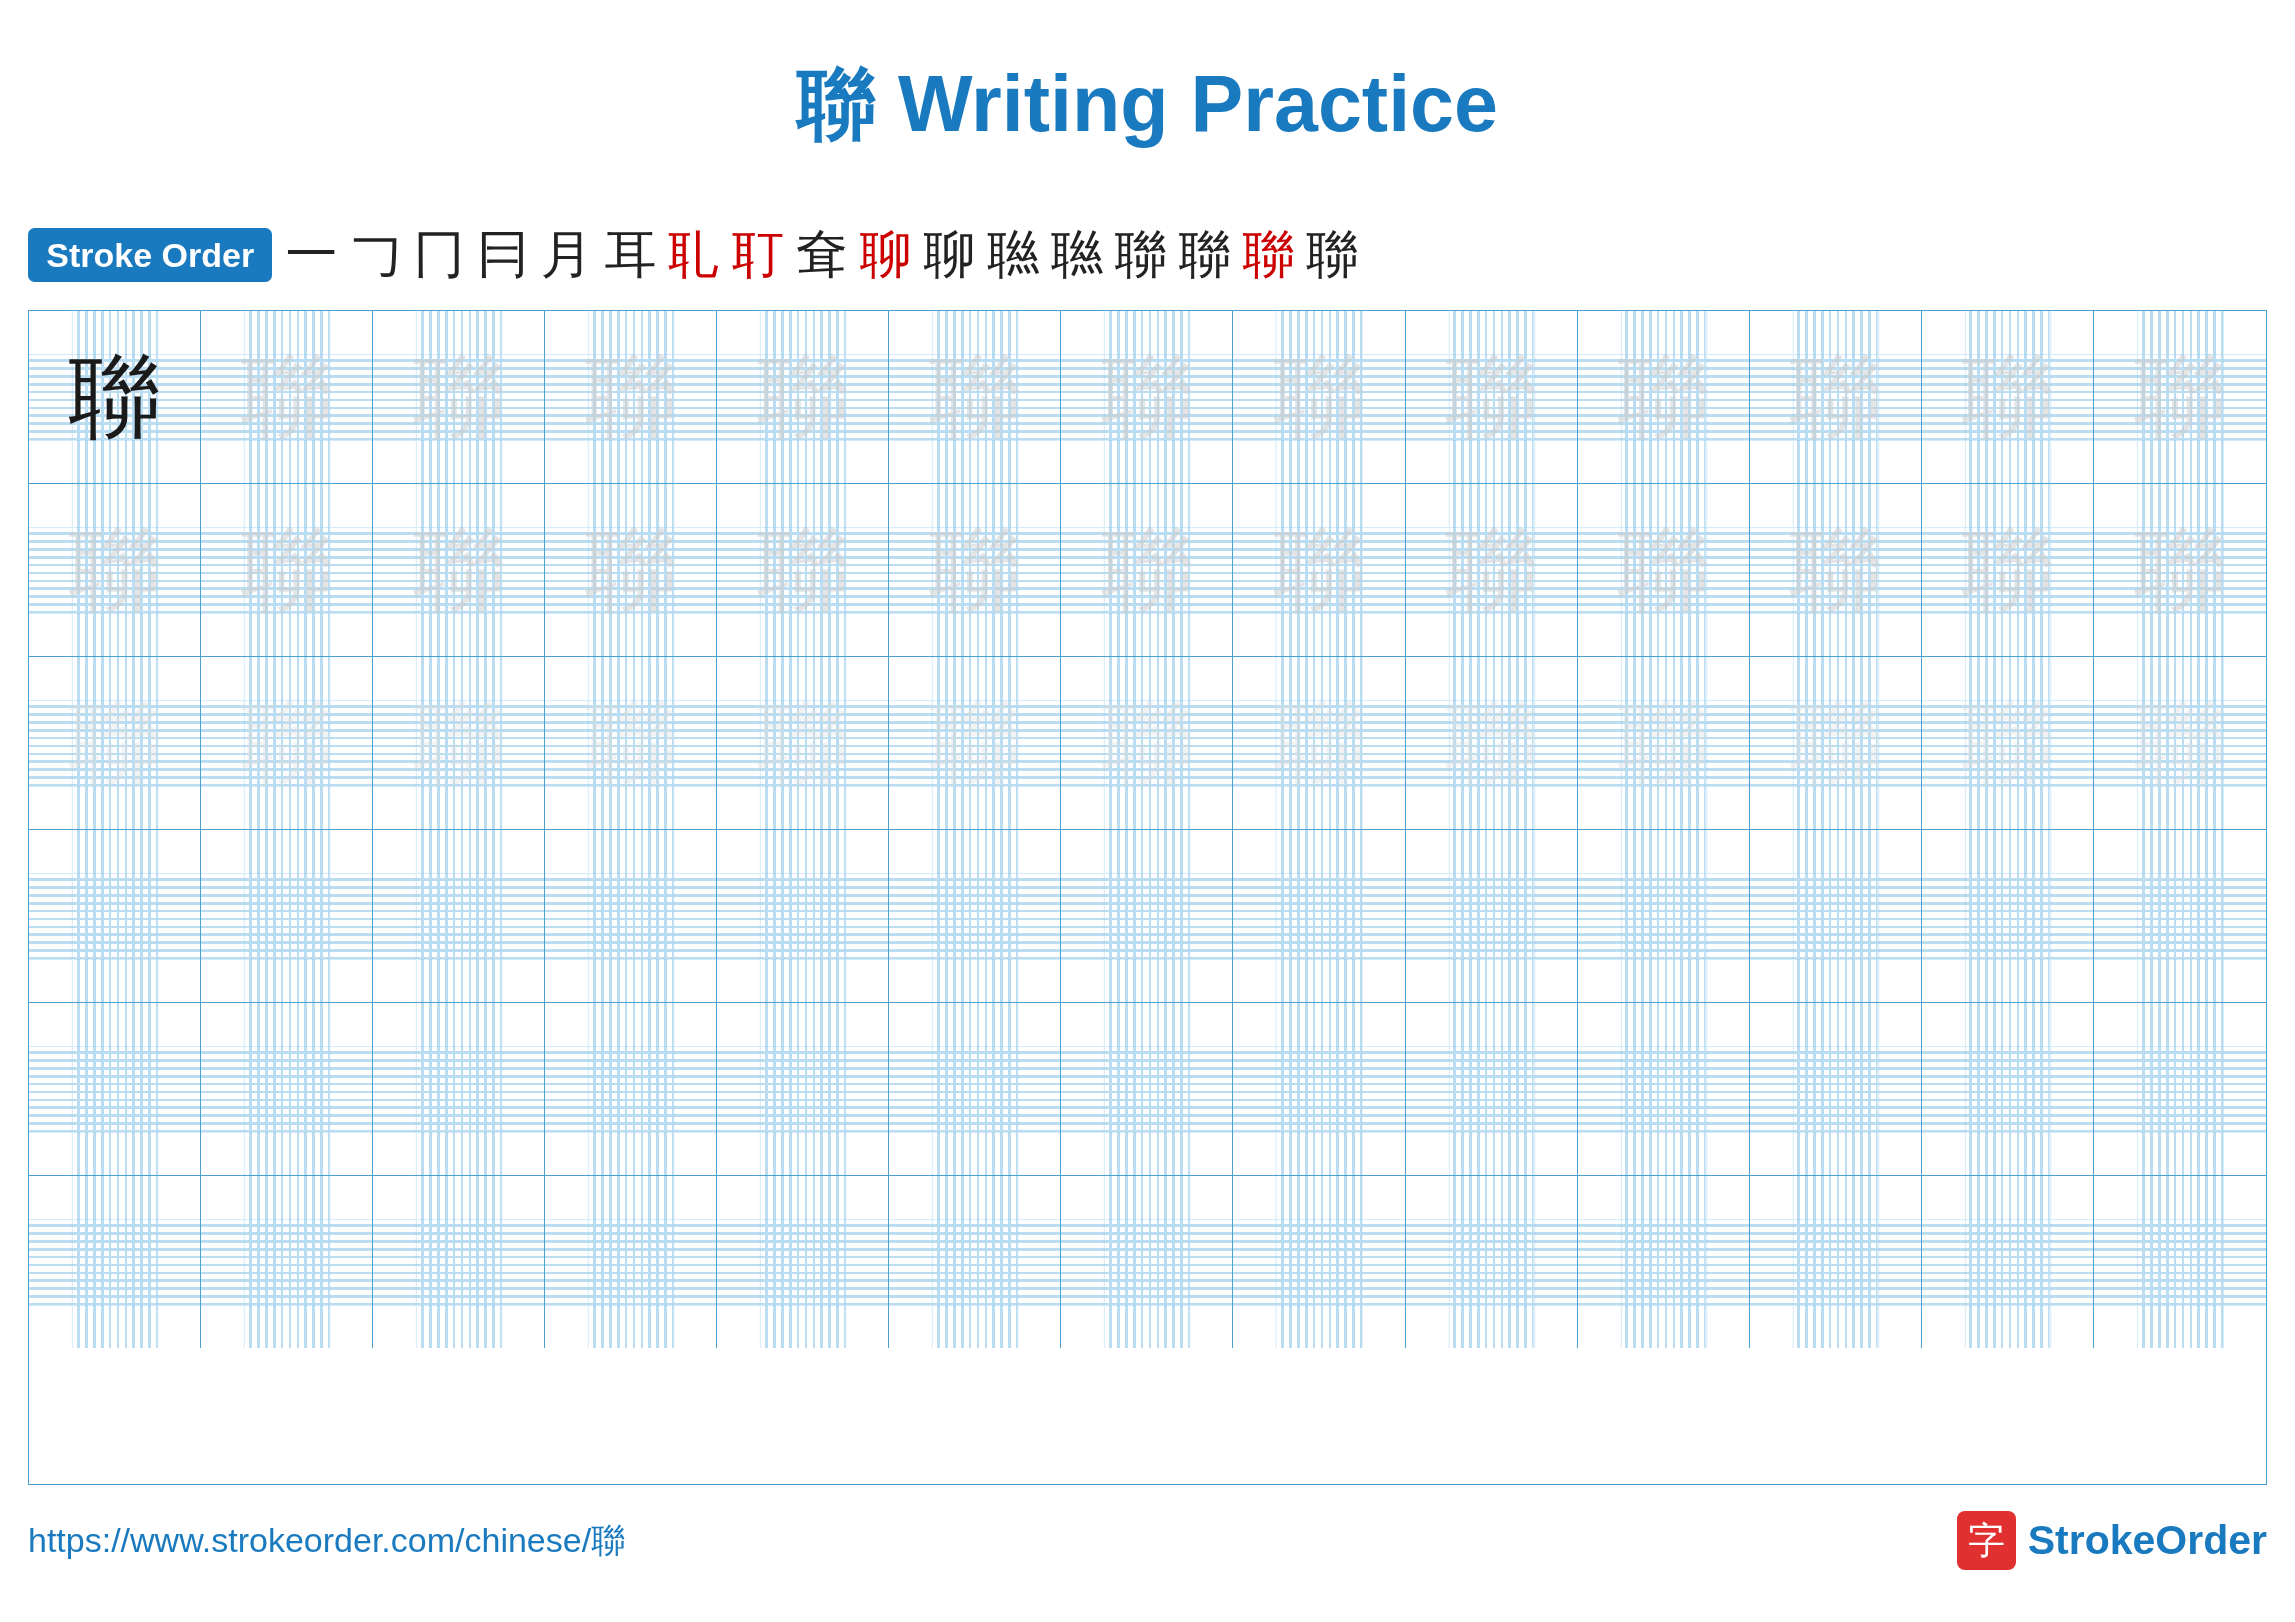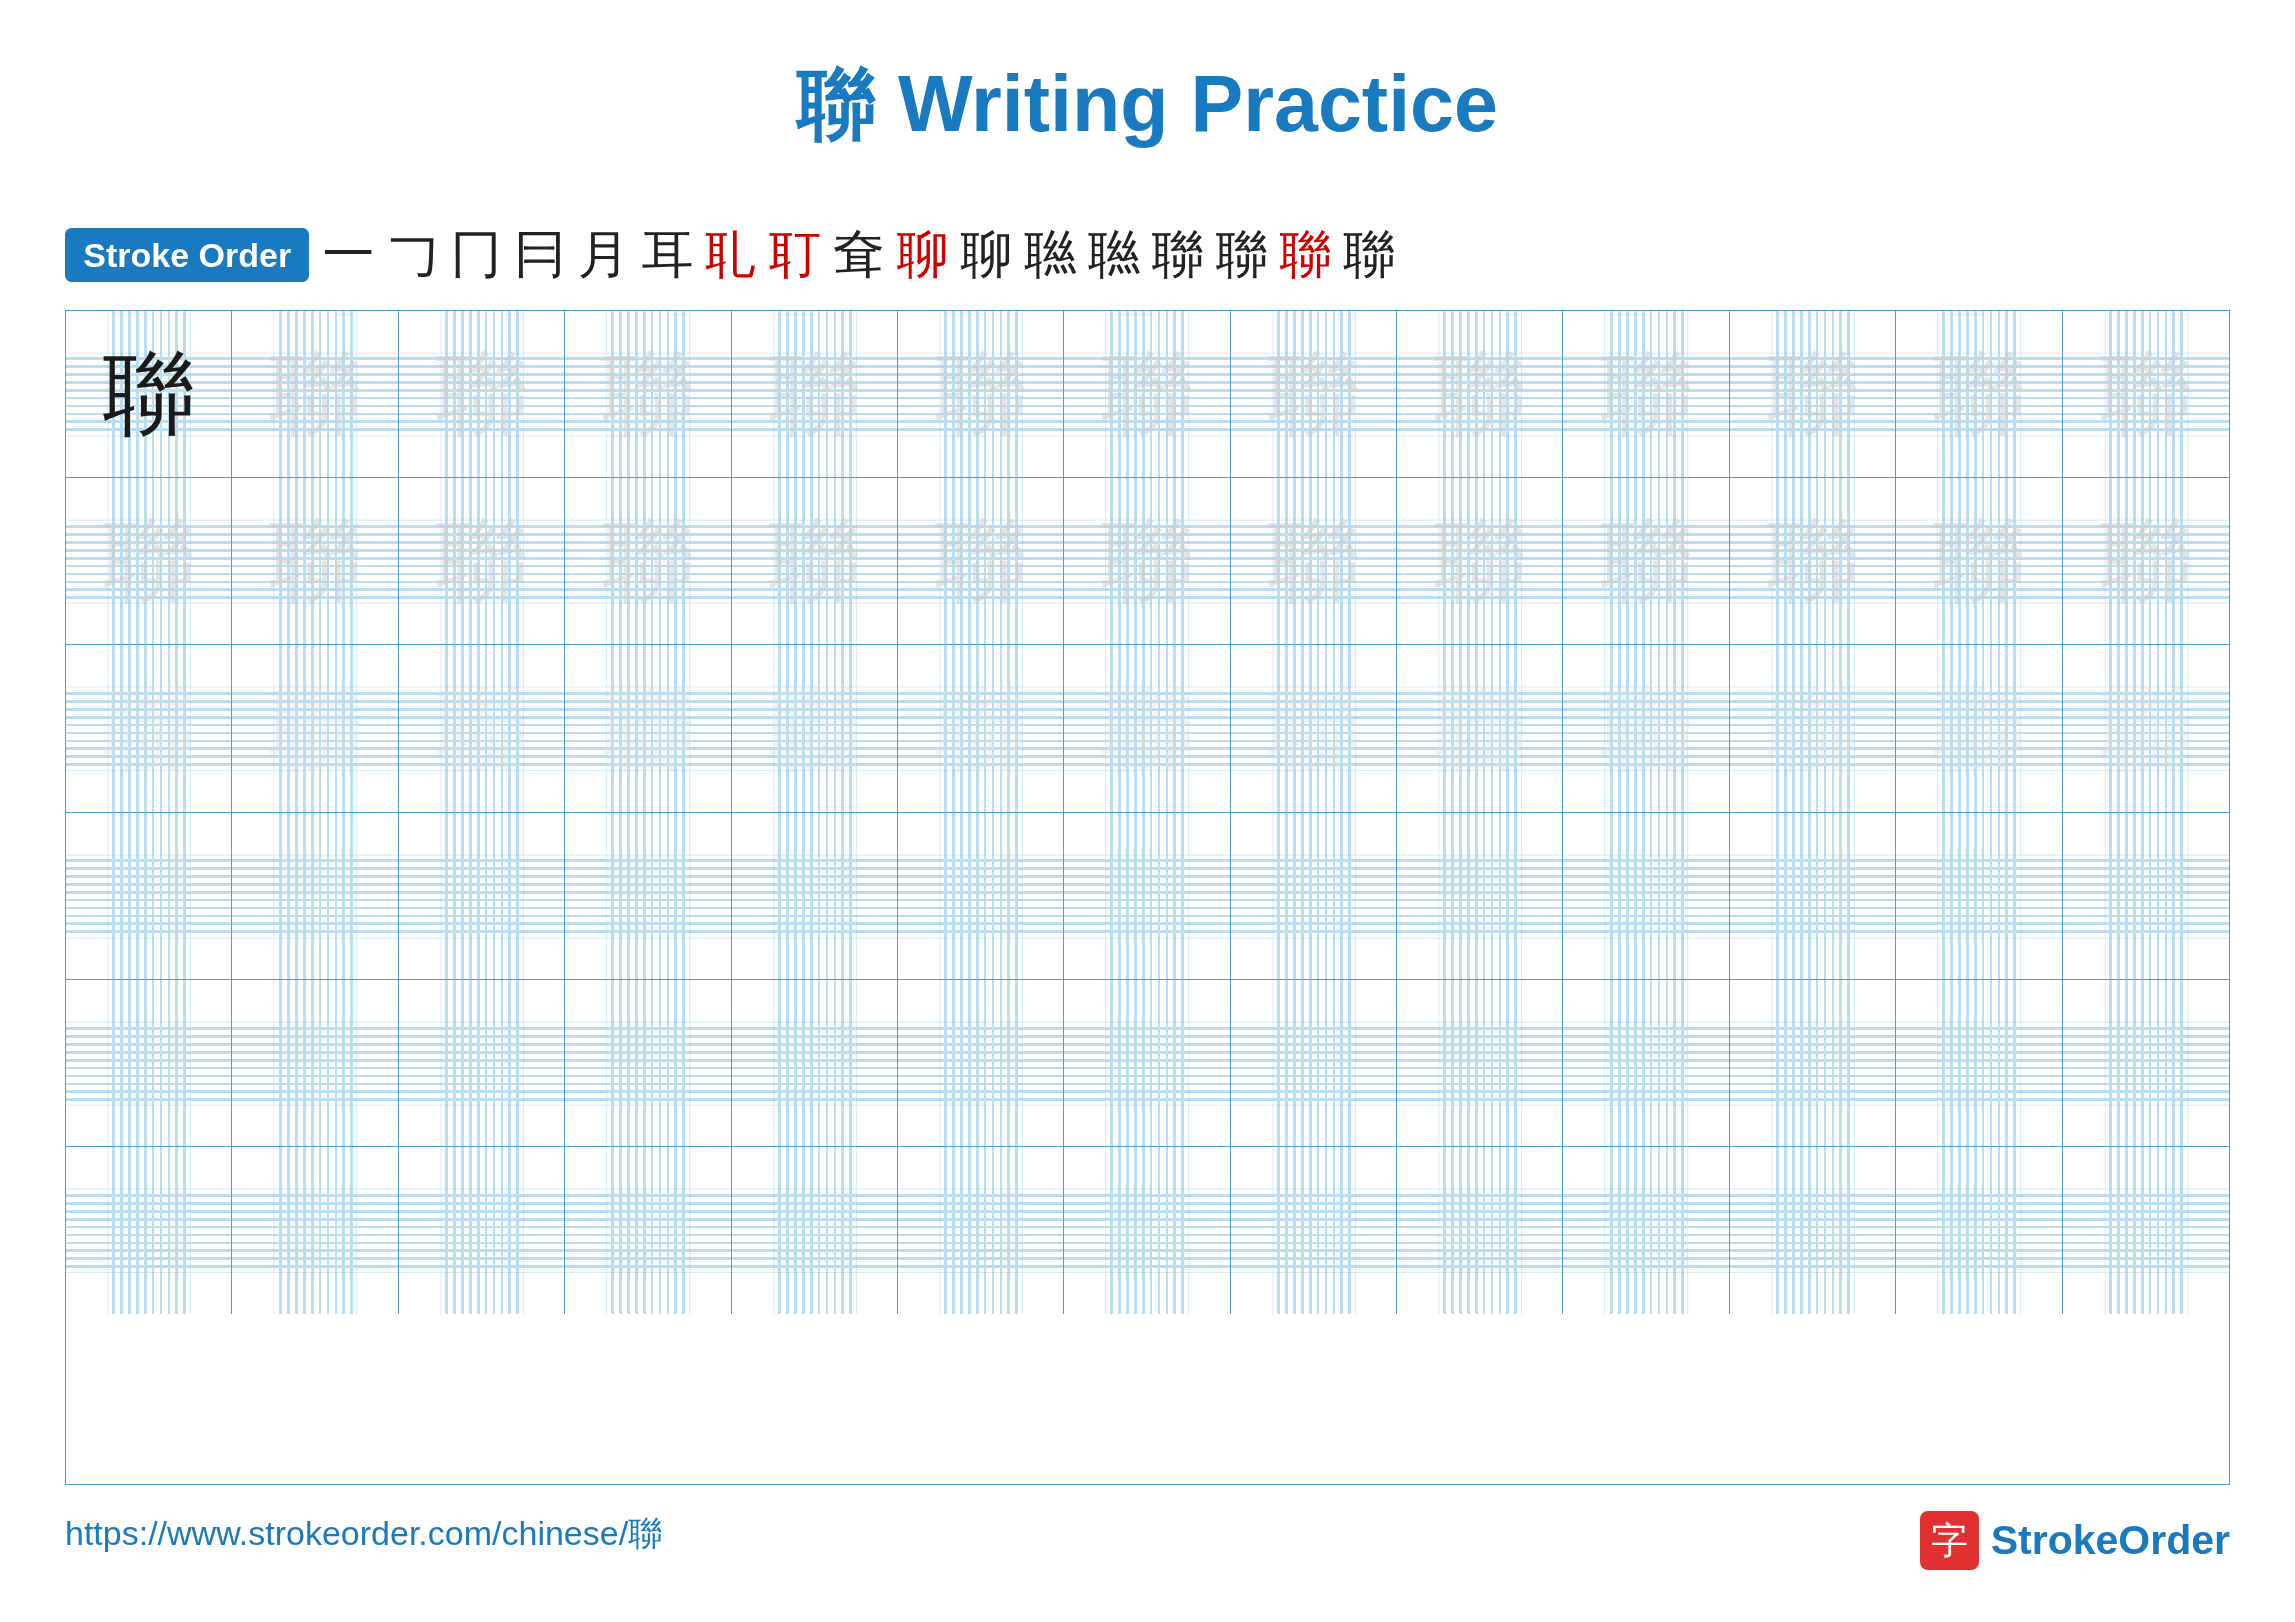--- a/index.html
+++ b/index.html
@@ -9,21 +9,21 @@
       width: 2295px;
       height: 1622px;
       position: relative;
       overflow: hidden;
     }
 
     .page {
       width: 2295px;
       height: 1622px;
       background: white;
-      padding: 52px 65px;
+      padding: 52px 28px;
       display: flex;
       flex-direction: column;
       align-items: center;
     }
 
     .title {
       font-size: 79px;
       font-weight: bold;
       color: #1a7abf;
       margin-bottom: 33px;
@@ -143,21 +143,21 @@
 
     .char-lighter {
       color: #dddddd;
       opacity: 0.35;
     }
 
     
     .footer {
       display: flex;
       justify-content: space-between;
-      align-items: flex-start;
+      align-items: center;
       width: 100%;
       margin-top: 26px;
     }
 
     .footer-url {
       font-size: 34px;
       color: #1a7abf;
     }
 
     .footer-logo {

